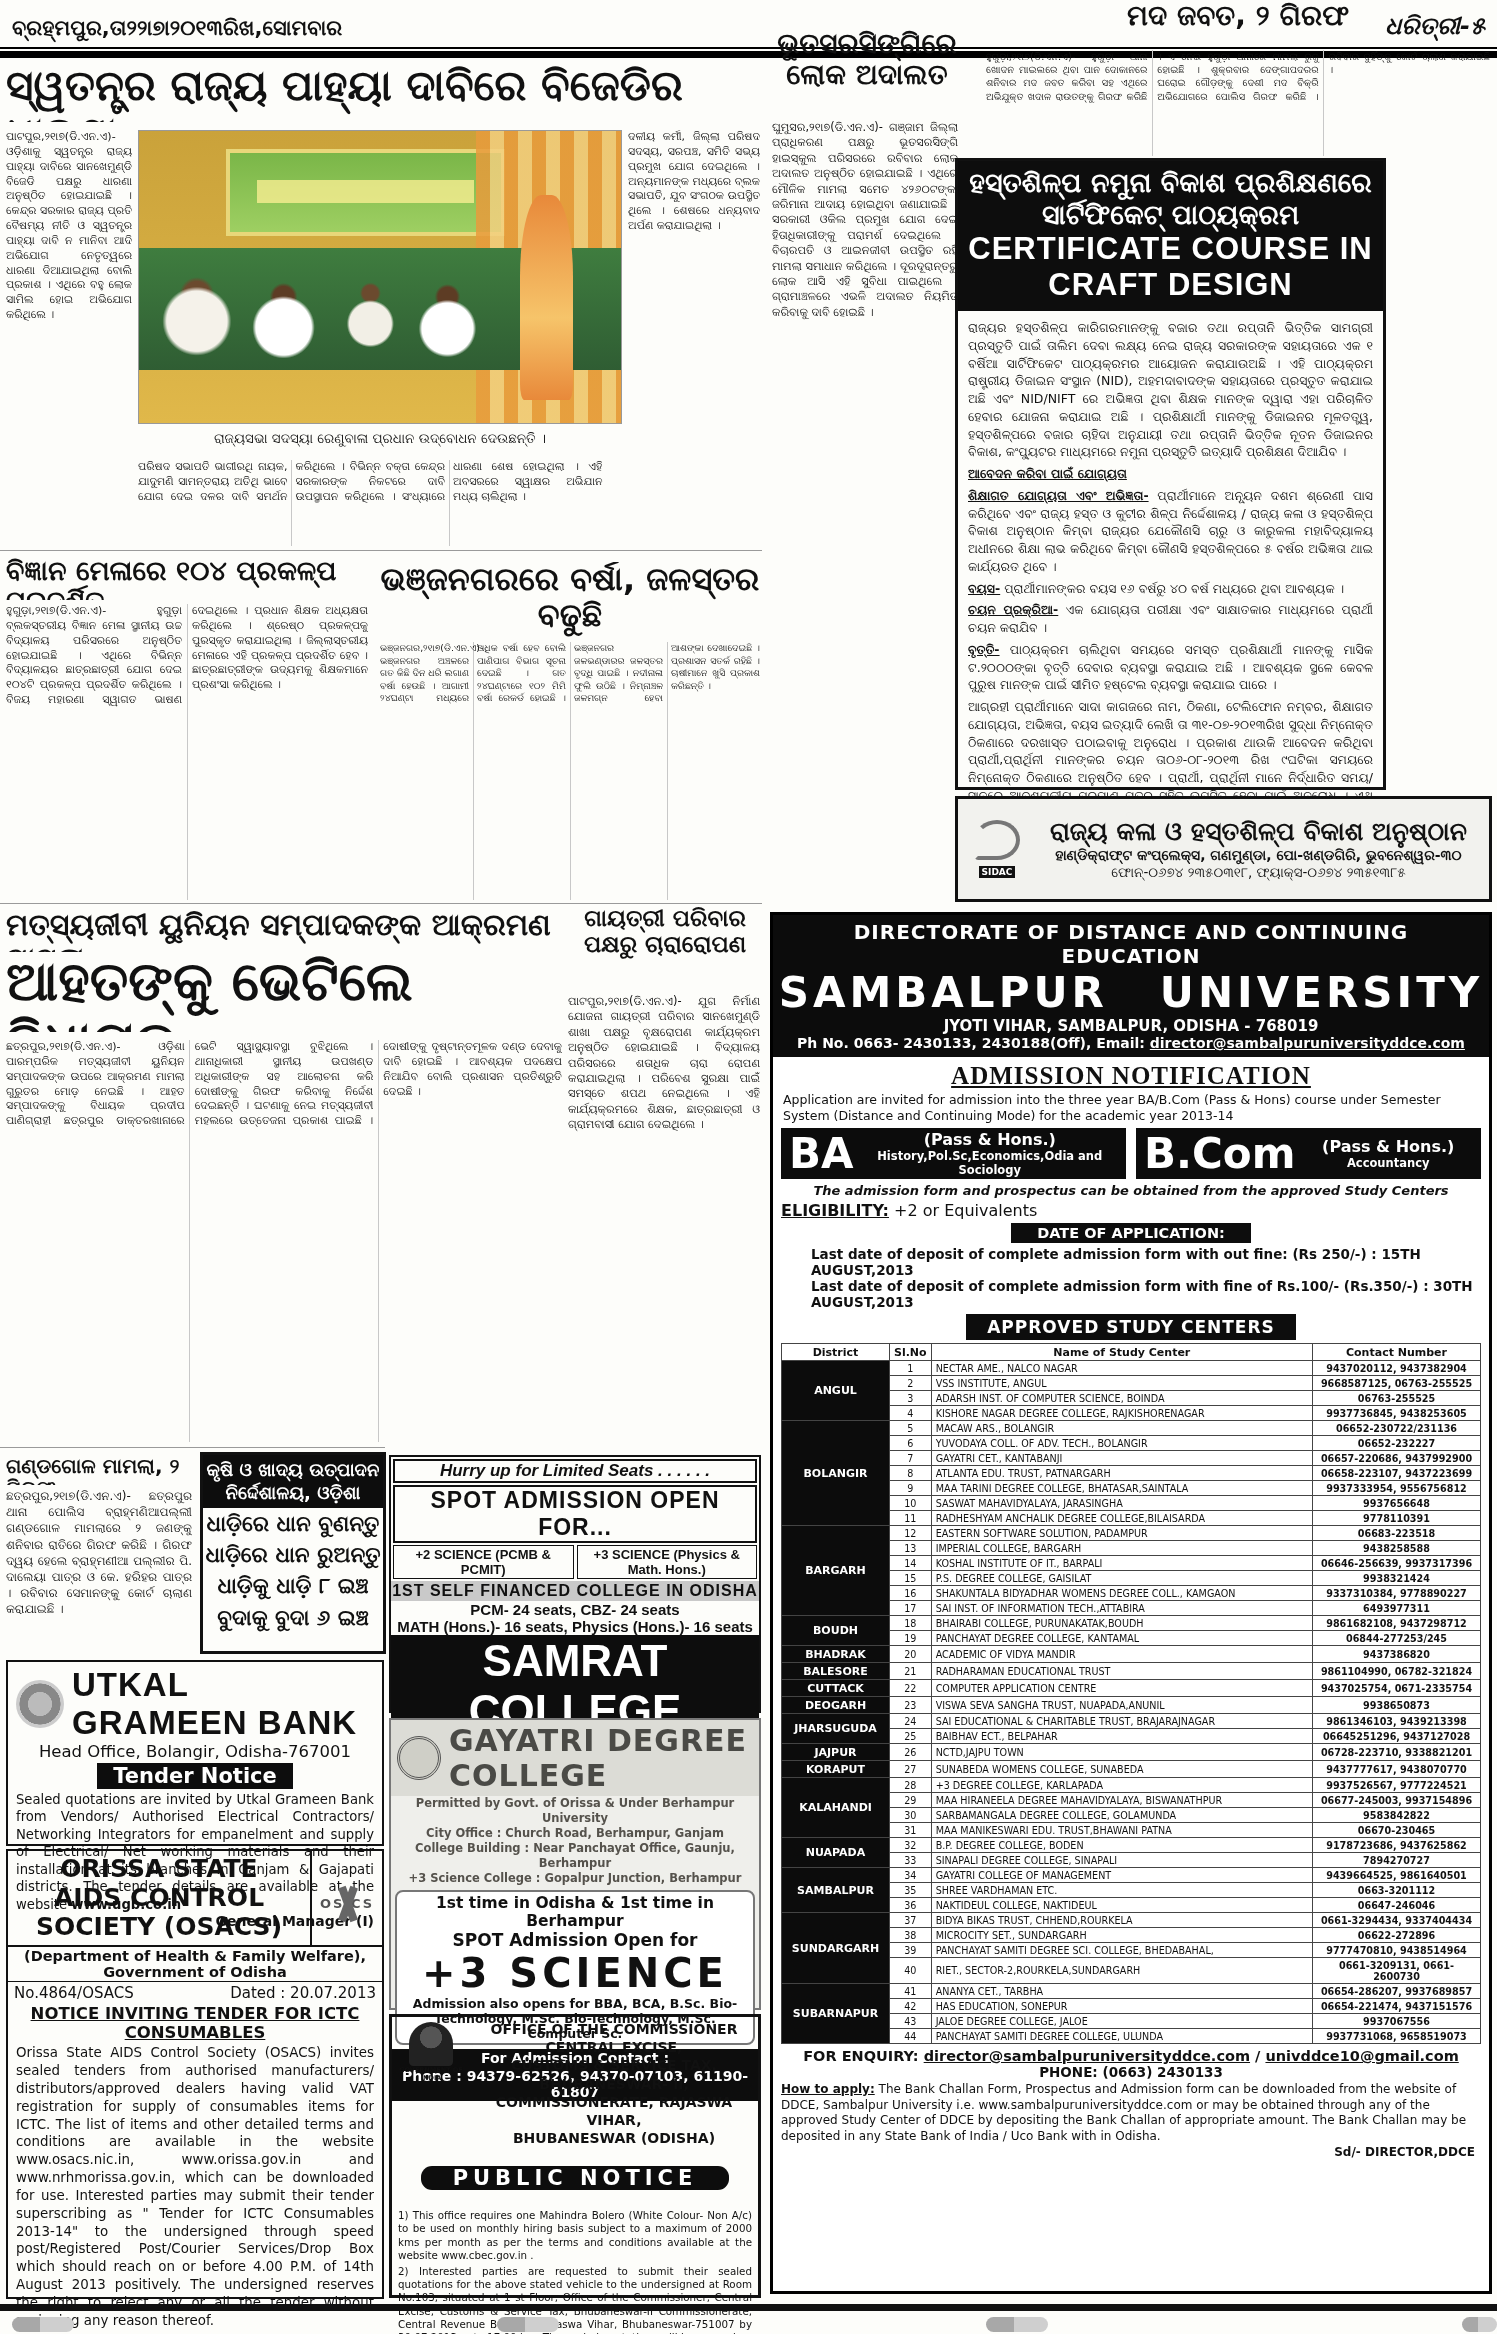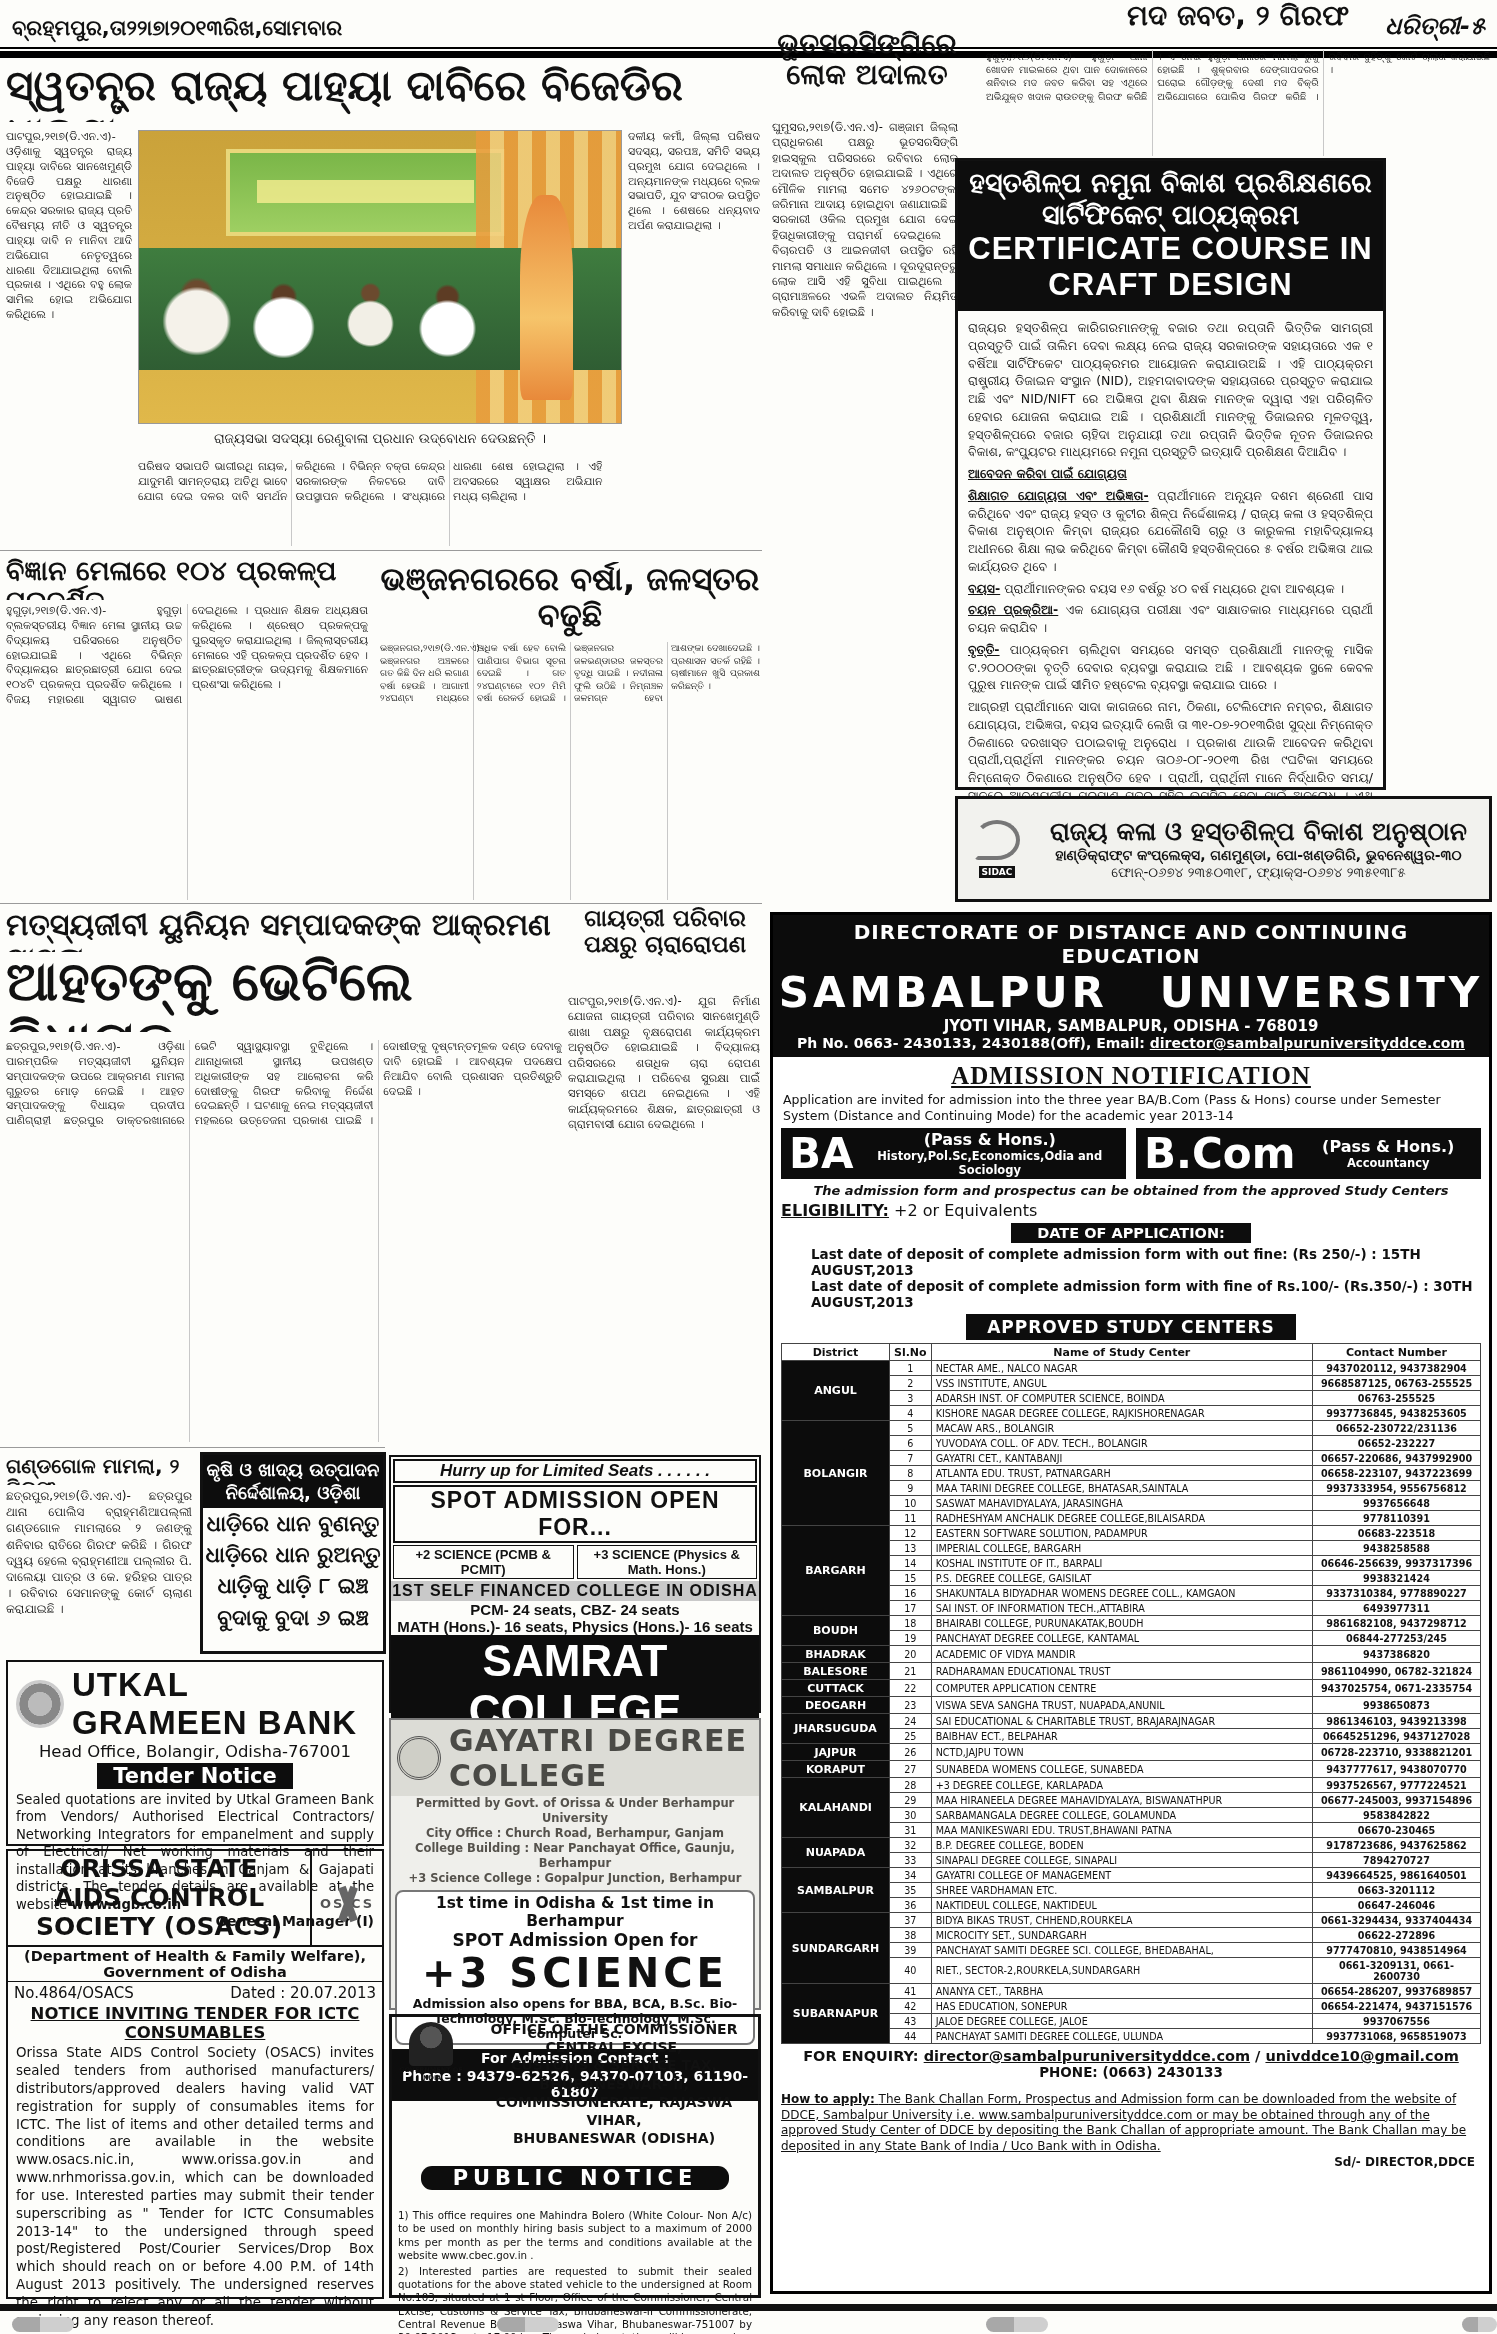--- a/index.html
+++ b/index.html
@@ -98,21 +98,21 @@
   table.sc { width:100%; border-collapse:collapse; font-size:9.6px; }
   table.sc th, table.sc td { border:1px solid #444; padding:1.5px 4px; }
   table.sc th { font-size:11px; background:#fff; }
   table.sc td.dist { background:#0c0c0c; color:#fff; font-weight:bold; text-align:center;
                      width:108px; font-size:11px; }
   table.sc td.sl { width:30px; text-align:center; }
   table.sc td.contact { width:168px; text-align:center; font-weight:bold; }
   .uni-enq { text-align:center; font-size:14.5px; font-weight:bold; margin-top:4px; }
   .uni-enq u { text-decoration:underline; }
   .uni-phone { text-align:center; font-size:13.5px; font-weight:bold; }
-  .howto { font-size:12px; line-height:1.3; margin-top:12px;text-decoration:underline; }
+  .howto { font-size:12px; line-height:1.3; margin-top:2px; }
   .howto .hl { font-weight:bold; text-decoration:underline; }
   .sd-right { text-align:right; font-weight:bold; font-size:12px; padding-right:6px; }
 
   
   .agri { border:3px solid #111; }
   .agri-head { background:#0d0d0d; color:#fff; text-align:center; font-weight:bold; font-size:18px;
                padding:4px 2px; line-height:1.25; }
   .agri-line { text-align:center; font-weight:bold; font-size:21.5px; line-height:1.45; }
 
   

